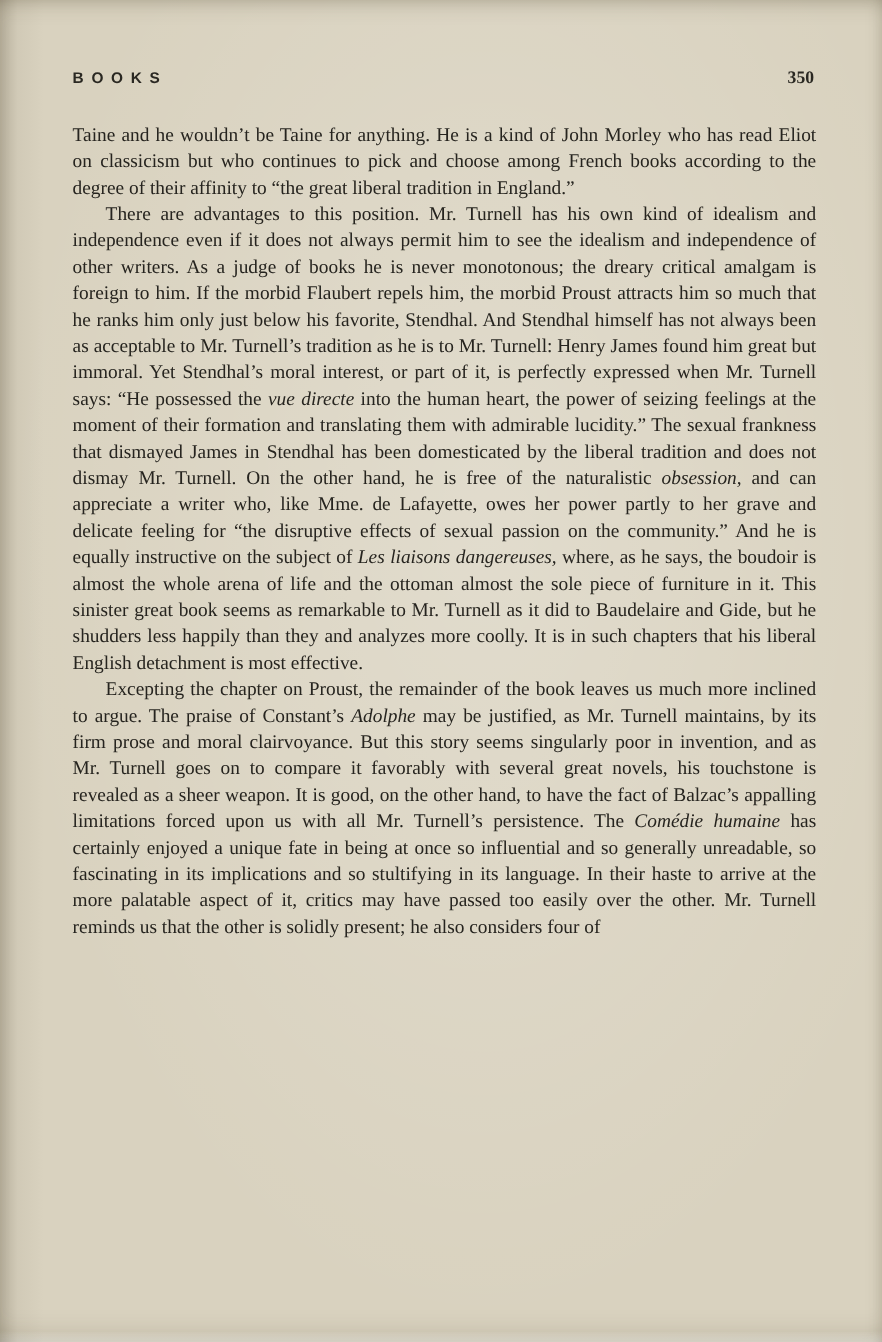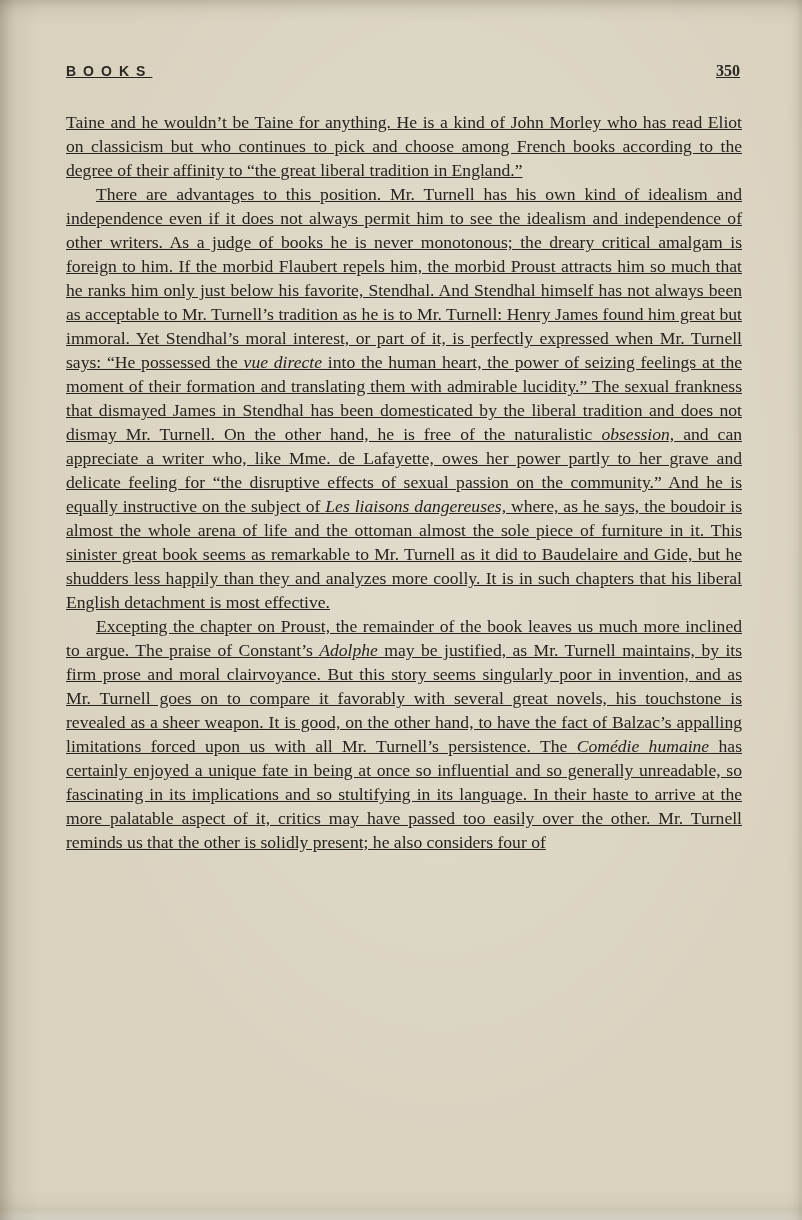--- a/index.html
+++ b/index.html
@@ -16,21 +16,20 @@
     background-image:
       radial-gradient(ellipse at 55% 40%, rgba(255,255,255,0.22), rgba(0,0,0,0) 70%),
       linear-gradient(to right, rgba(60,50,30,0.22) 0px, rgba(60,50,30,0.05) 16px, rgba(0,0,0,0) 40px),
       linear-gradient(to top, rgba(250,248,240,0.85) 0px, rgba(250,248,240,0.0) 10px);
     box-shadow:
       inset 0 14px 20px -14px rgba(70,60,35,0.35),
       inset -10px 0 18px -14px rgba(70,60,35,0.30),
       inset 0 -20px 26px -20px rgba(70,60,35,0.35);
     overflow: hidden;
     color: #26241f;
-    text-decoration: underline;
   }
   .header {
     display: flex;
     justify-content: space-between;
     align-items: baseline;
     margin: 62px 62px 0 66px;
     font-family: "Liberation Sans", sans-serif;
     font-weight: bold;
   }
   .header-left {

